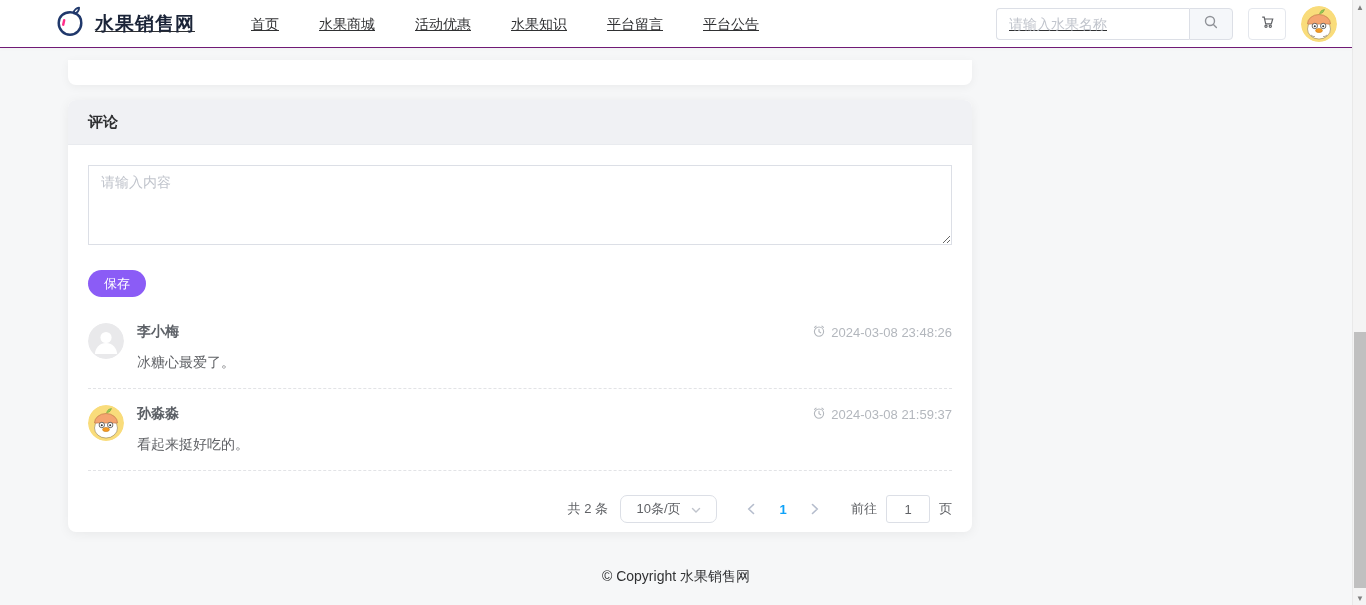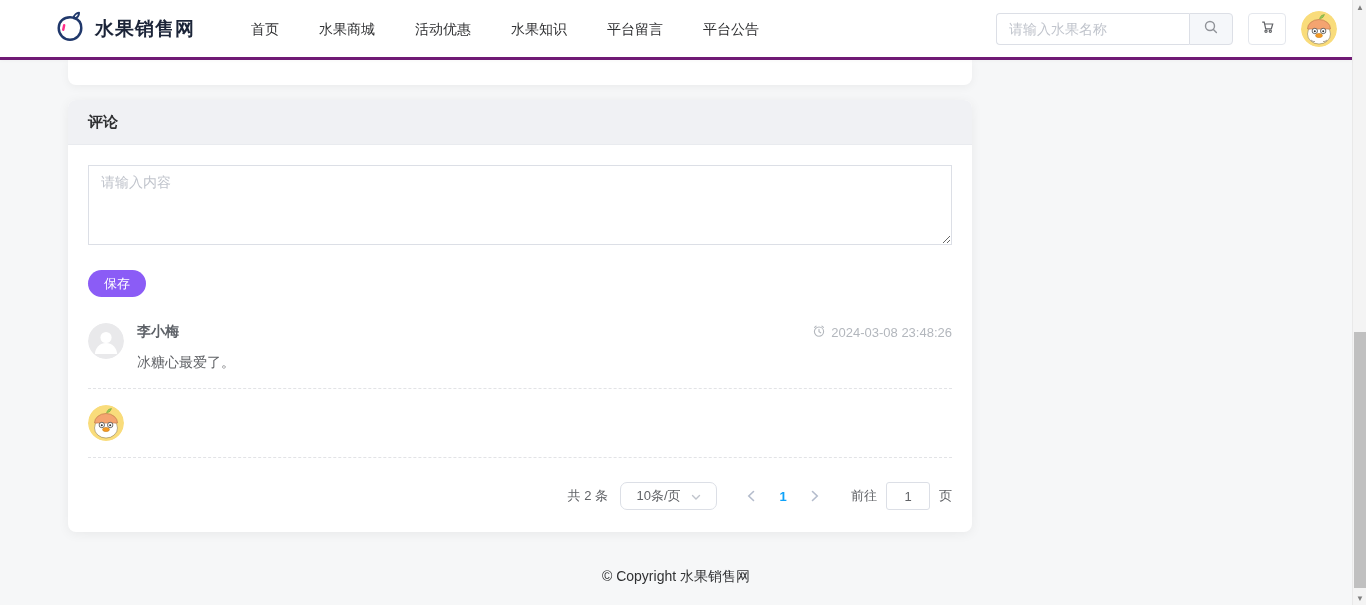--- a/index.html
+++ b/index.html
@@ -5,24 +5,24 @@
   * { box-sizing: border-box; }
   html,body { margin:0; padding:0; }
   body {
     width:1366px; height:605px; overflow:hidden; position:relative;
     font-family:"Liberation Sans","DejaVu Sans",sans-serif;
     background:#f6f7f8; color:#303133;
   }
 
   
   .header {
-    position:absolute; top:0; left:0; width:1352px; height:60px;
-    background:#fff; border-bottom:3px solid #701a75;
+    position:absolute; top:0; left:0; width:1352px; height:48px;
+    background:#fff; border-bottom:1px solid #701a75;
     box-shadow:0 1px 4px rgba(0,0,0,.03);
-    display:flex; align-items:center; z-index:5;
+    display:flex; align-items:center; z-index:5;text-decoration:underline;
   }
   .brand { display:flex; align-items:center; margin-left:54px; gap:9px; cursor:pointer; }
   .brand-title { font-size:19px; font-weight:bold; color:#1b2438; letter-spacing:1px; }
   .nav { display:flex; margin-left:56px; gap:40px; }
   .nav-item { font-size:14px; color:#303133; cursor:pointer; line-height:60px; }
   .header-right { margin-left:auto; margin-right:15px; display:flex; align-items:center; }
   .search-group { display:flex; height:32px; }
   .search-input {
     width:193px; border:1px solid #dcdfe6; border-right:none;
     border-radius:4px 0 0 4px; padding:0 12px; font-size:14px;
@@ -223,20 +223,36 @@
             <ellipse cx="18" cy="23" rx="11.5" ry="10" fill="#fff" stroke="#7a6a48" stroke-width="0.5"></ellipse>
             <path d="M6.5 18 a11.5 9.5 0 0 1 23 0 z" fill="#f4a470" stroke="#c07b4c" stroke-width="0.7"></path>
             <path d="M18.5 7.5 q1.5 -4 5 -4 q-0.8 3.4 -4.3 4.3 z" fill="#9ccb5a" stroke="#6f9e3a" stroke-width="0.5"></path>
             <circle cx="13.8" cy="20" r="2.7" fill="#fff" stroke="#4a4a4a" stroke-width="0.8"></circle>
             <circle cx="22.2" cy="20" r="2.7" fill="#fff" stroke="#4a4a4a" stroke-width="0.8"></circle>
             <circle cx="13.8" cy="20.3" r="1" fill="#333"></circle>
             <circle cx="22.2" cy="20.3" r="1" fill="#333"></circle>
             <ellipse cx="18" cy="24.5" rx="3.4" ry="2.1" fill="#f59a23" stroke="#c97f1d" stroke-width="0.6"></ellipse>
           </svg>
         </div>
+        <div class="ci-main">
+          <div class="ci-top">
+            <span class="ci-name">孙淼淼</span>
+            <span class="ci-time">
+              <span>
+                <svg width="14" height="14" viewBox="0 0 14 14" fill="none" stroke="#b3b7bd" stroke-width="1.1">
+                  <circle cx="7" cy="7.6" r="4.6"></circle>
+                  <path d="M7 5.2 v2.6 l1.7 1" stroke-linecap="round"></path>
+                  <path d="M2.6 3.4 L4.1 2.1 M11.4 3.4 L9.9 2.1" stroke-linecap="round"></path>
+                </svg>
+              </span>
+              <span>2024-03-08 21:59:37</span>
+            </span>
+          </div>
+          <div class="ci-content">看起来挺好吃的。</div>
+        </div>
       </div>
 
     </div>
 
     <div class="pagination">
       <span class="pg-total">共 2 条</span>
       <div class="pg-select">
         <span>10条/页</span>
         <span>
           <svg width="10" height="7" viewBox="0 0 10 7" fill="none" stroke="#c0c4cc" stroke-width="1.4" stroke-linecap="round">

